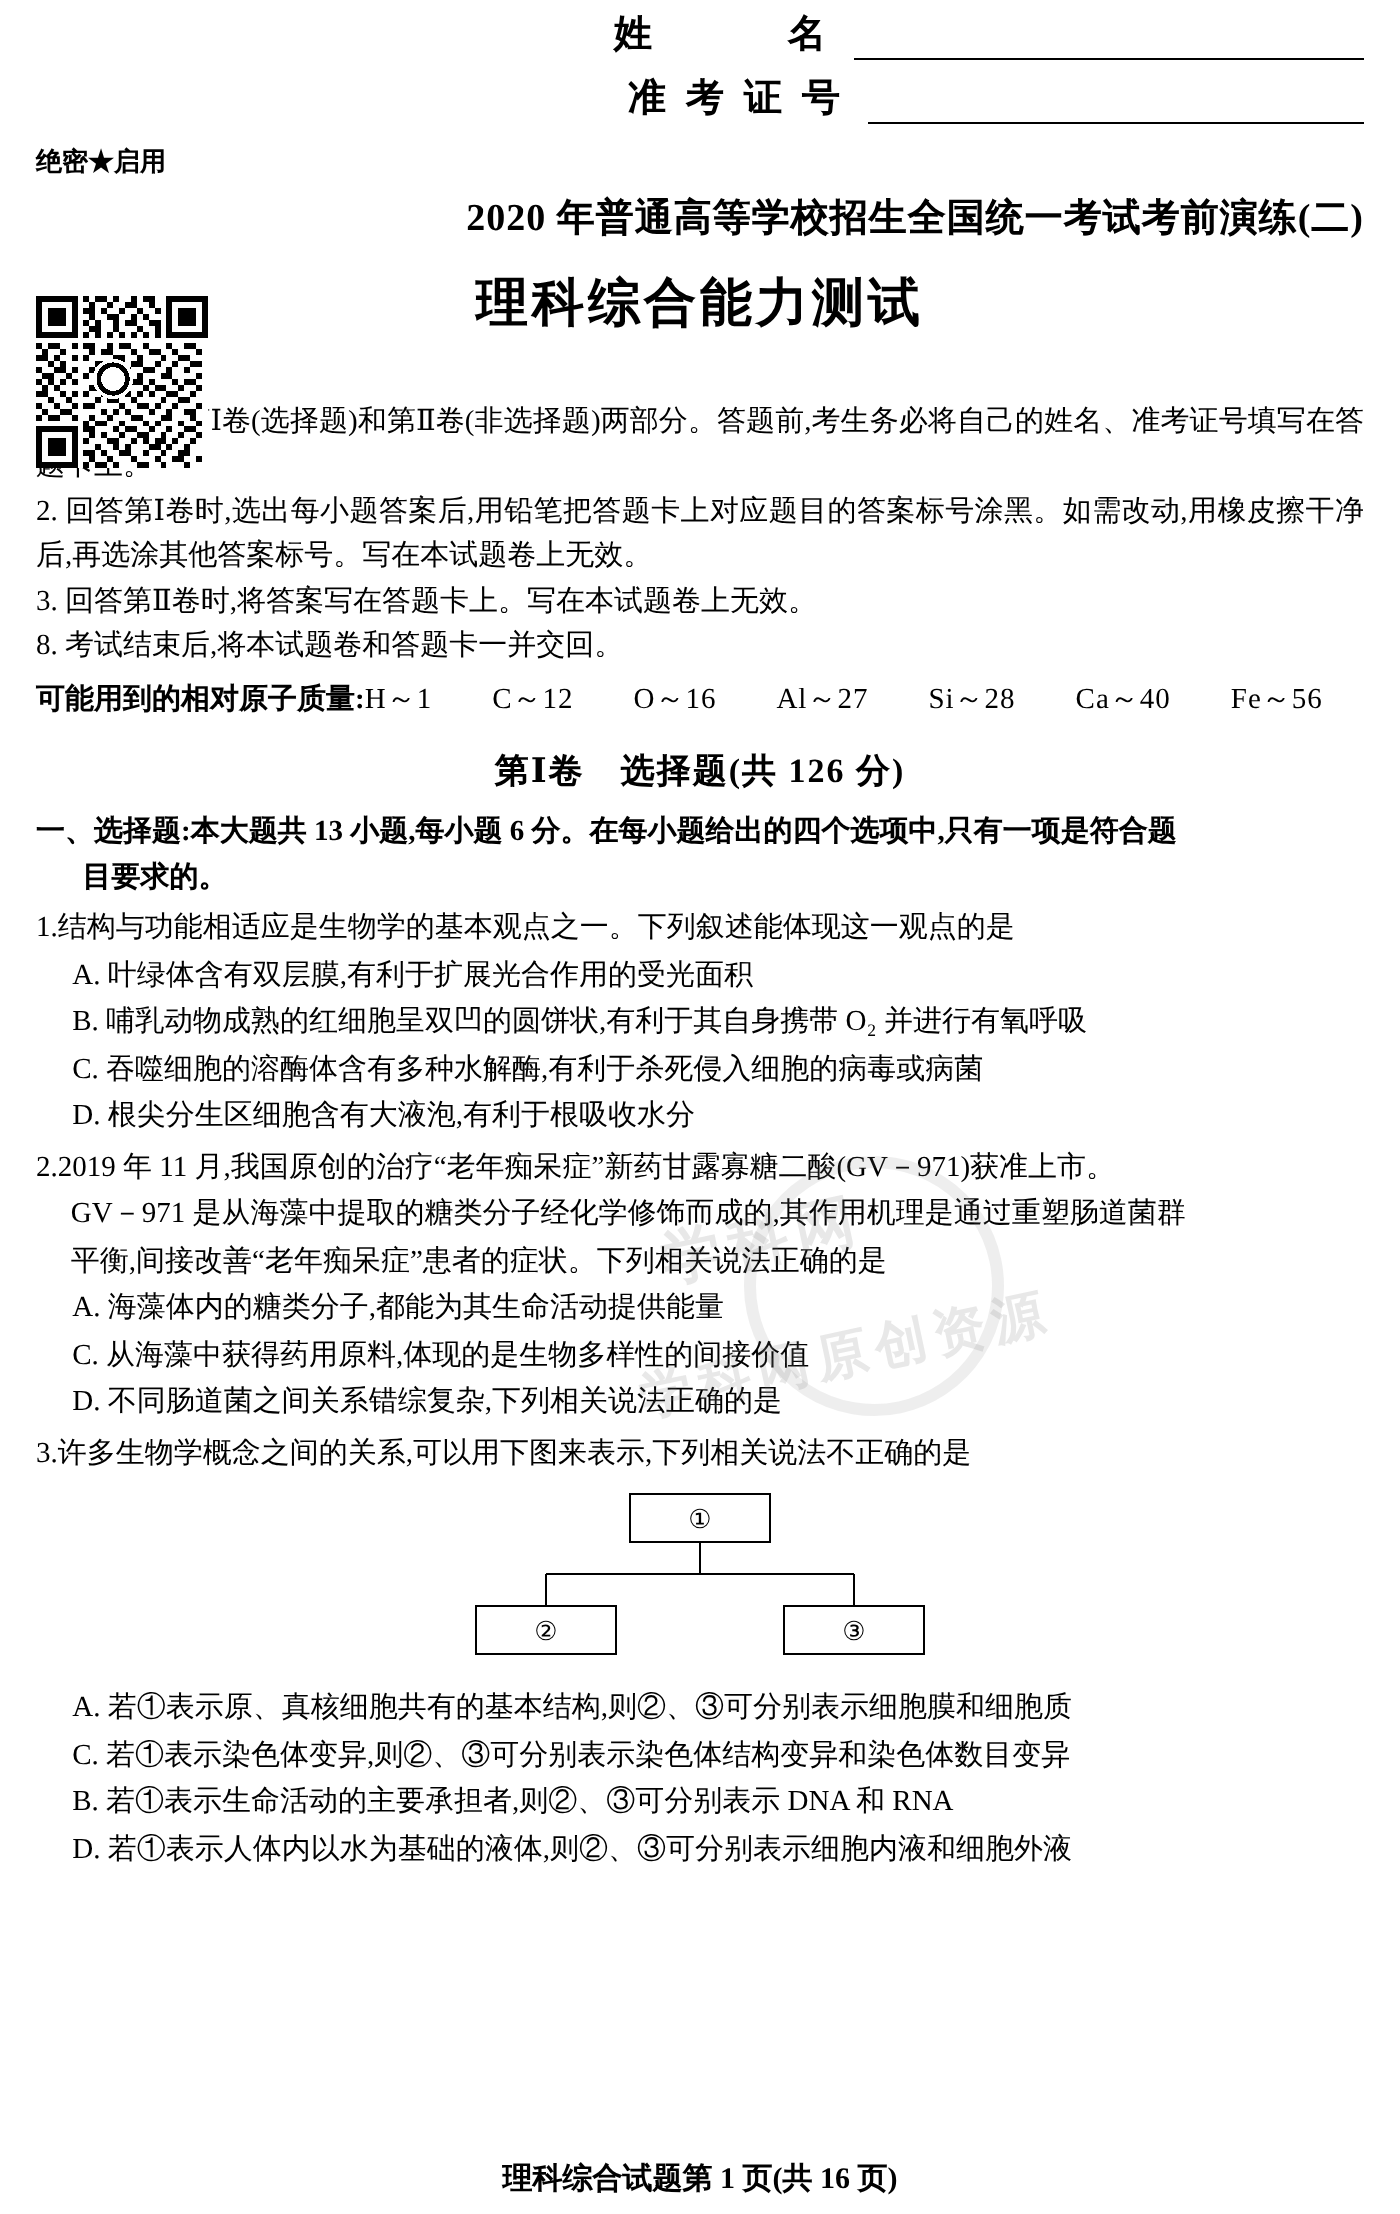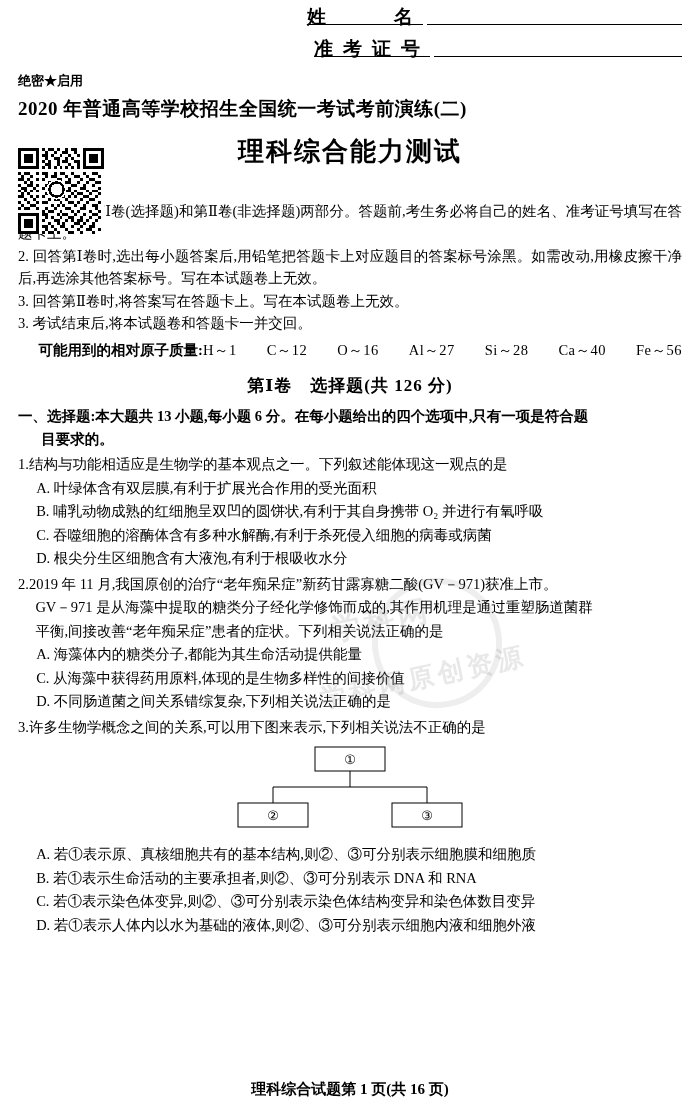--- a/index.html
+++ b/index.html
@@ -23,23 +23,22 @@
     overflow: hidden;
   }
 
   
   .id-block {
     padding-top: 4px;
   }
   .id-line {
     display: flex;
     justify-content: flex-end;
-    align-items: flex-start;
+    align-items: flex-end;
     margin-bottom: 6px;
-    text-decoration: underline;
   }
   .id-label {
     font-size: 19px;
     font-weight: bold;
     letter-spacing: 10px;
     white-space: nowrap;
     padding-right: 4px;
   }
   .id-rule {
     width: 255px;
@@ -51,21 +50,21 @@
   
   .secret {
     font-size: 13px;
     font-weight: bold;
     margin-top: 10px;
     margin-bottom: 2px;
   }
 
   
   .exam-title {
-    text-align: left;
+    text-align: right;
     font-size: 19px;
     font-weight: bold;
     margin: 6px 0 2px 0;
     letter-spacing: 0.5px;
   }
   .subject-title {
     text-align: center;
     font-size: 26px;
     font-weight: bold;
     letter-spacing: 2px;
@@ -93,21 +92,20 @@
     font-size: 14.5px;
     line-height: 1.55;
     text-align: justify;
     margin: 0;
   }
 
   .atomic {
     font-size: 14.5px;
     margin-top: 4px;
     line-height: 1.6;
-    text-align: right;
   }
   .atomic b { font-weight: bold; }
   .atomic .vals {
     font-weight: normal;
     letter-spacing: 0.5px;
   }
 
   
   .juan-title {
     text-align: center;
@@ -438,21 +436,21 @@
       </g>
       <circle cx="13" cy="14" r="3.4" fill="#ffffff"></circle>
       <circle cx="13" cy="14" r="2.4" fill="none" stroke="#000000" stroke-width="0.8"></circle>
     </svg>
   </div>
 
   <div class="notice-title">注意事项:</div>
   <p class="notice-item">1. 本试卷分第Ⅰ卷(选择题)和第Ⅱ卷(非选择题)两部分。答题前,考生务必将自己的姓名、准考证号填写在答题卡上。</p>
   <p class="notice-item">2. 回答第Ⅰ卷时,选出每小题答案后,用铅笔把答题卡上对应题目的答案标号涂黑。如需改动,用橡皮擦干净后,再选涂其他答案标号。写在本试题卷上无效。</p>
   <p class="notice-item">3. 回答第Ⅱ卷时,将答案写在答题卡上。写在本试题卷上无效。</p>
-  <p class="notice-item">3. 考试结束后,将本试题卷和答题卡一并交回。</p>
+  <p class="notice-item">8. 考试结束后,将本试题卷和答题卡一并交回。</p>
 
   <div class="atomic">
     <b>可能用到的相对原子质量:</b><span class="vals">H～1　　C～12　　O～16　　Al～27　　Si～28　　Ca～40　　Fe～56</span>
   </div>
 
   <div class="juan-title">
     <span>第Ⅰ卷</span><span class="sp"></span><span>选择题(共 126 分)</span>
   </div>
 
   <div class="type-head">
@@ -496,22 +494,22 @@
 
         <rect x="23" y="58" width="70" height="24" fill="none" stroke="#000" stroke-width="1"></rect>
         <text x="58" y="75" font-size="13" text-anchor="middle" font-family="Liberation Serif, serif">②</text>
 
         <rect x="177" y="58" width="70" height="24" fill="none" stroke="#000" stroke-width="1"></rect>
         <text x="212" y="75" font-size="13" text-anchor="middle" font-family="Liberation Serif, serif">③</text>
       </svg>
     </div>
 
     <div class="opt">A. 若①表示原、真核细胞共有的基本结构,则②、③可分别表示细胞膜和细胞质</div>
+    <div class="opt">C. 若①表示染色体变异,则②、③可分别表示染色体结构变异和染色体数目变异</div>
     <div class="opt">B. 若①表示生命活动的主要承担者,则②、③可分别表示 DNA 和 RNA</div>
-    <div class="opt">C. 若①表示染色体变异,则②、③可分别表示染色体结构变异和染色体数目变异</div>
     <div class="opt">D. 若①表示人体内以水为基础的液体,则②、③可分别表示细胞内液和细胞外液</div>
   </div>
 
   <div class="watermark">
     <div class="wm-circle"></div>
     <div class="wm-text wm1">学科网</div>
     <div class="wm-text wm2">学科网原创资源</div>
   </div>
 
   <div class="footer">理科综合试题第 1 页(共 16 页)</div>

